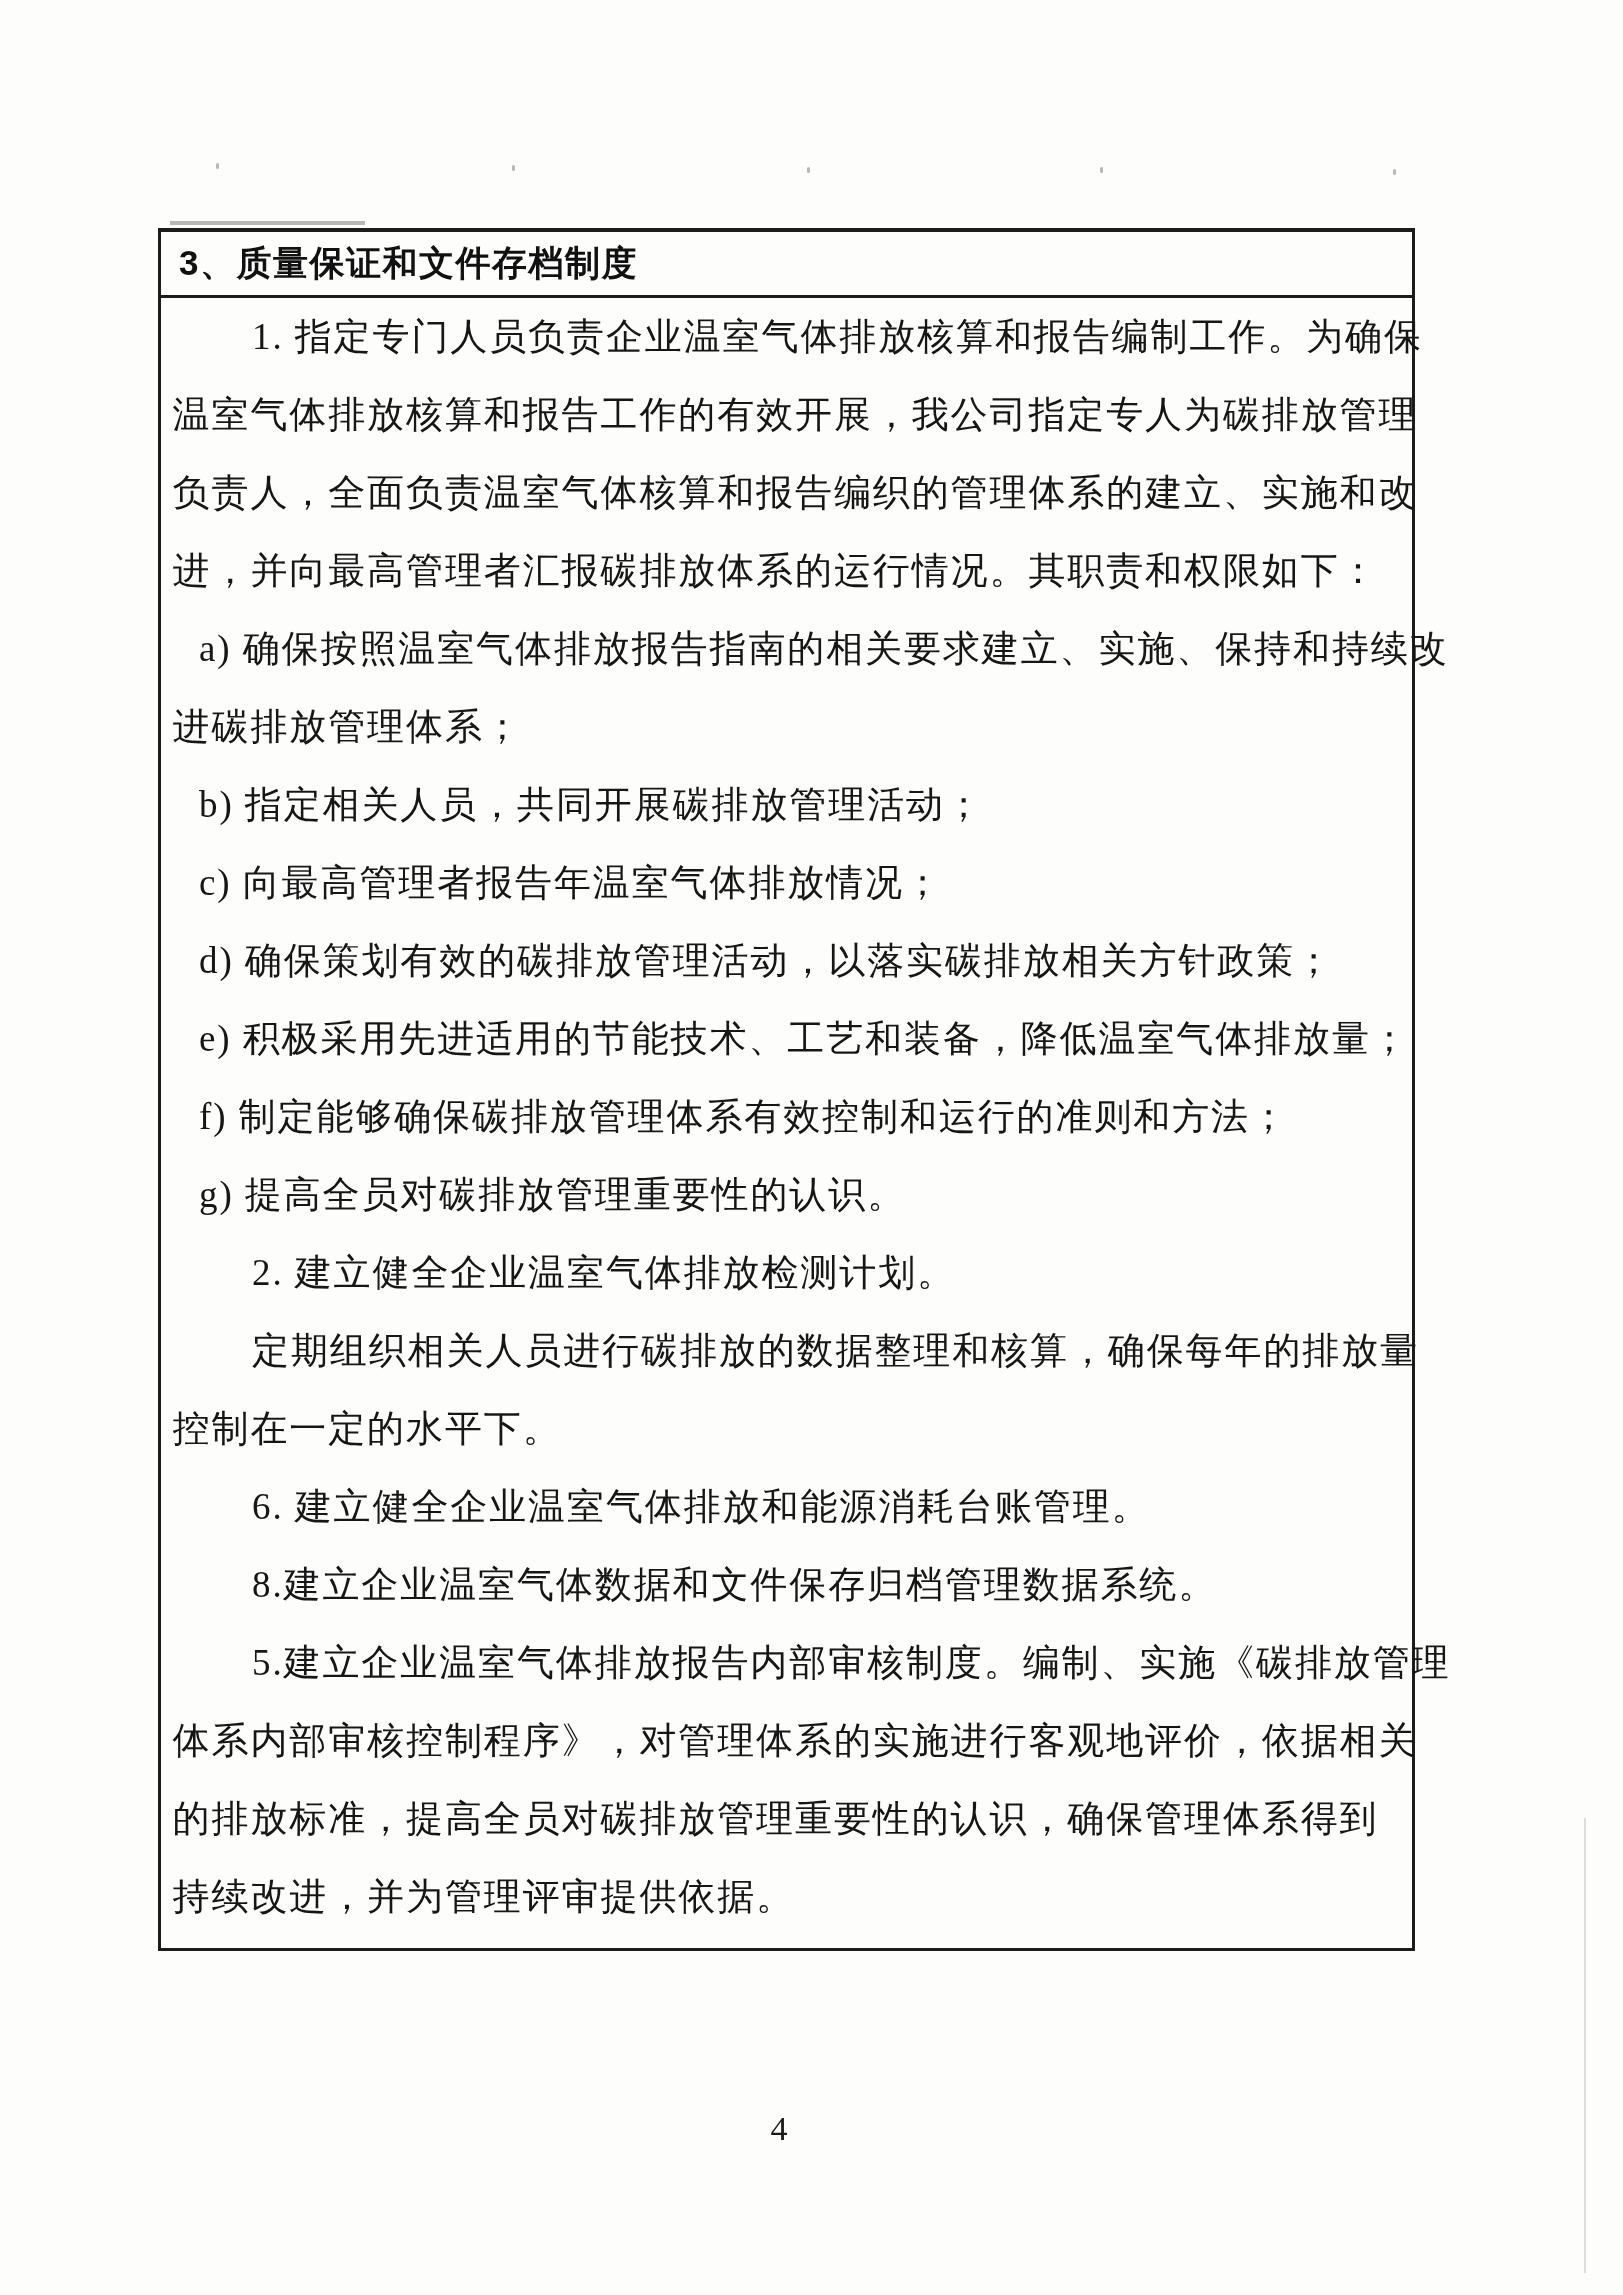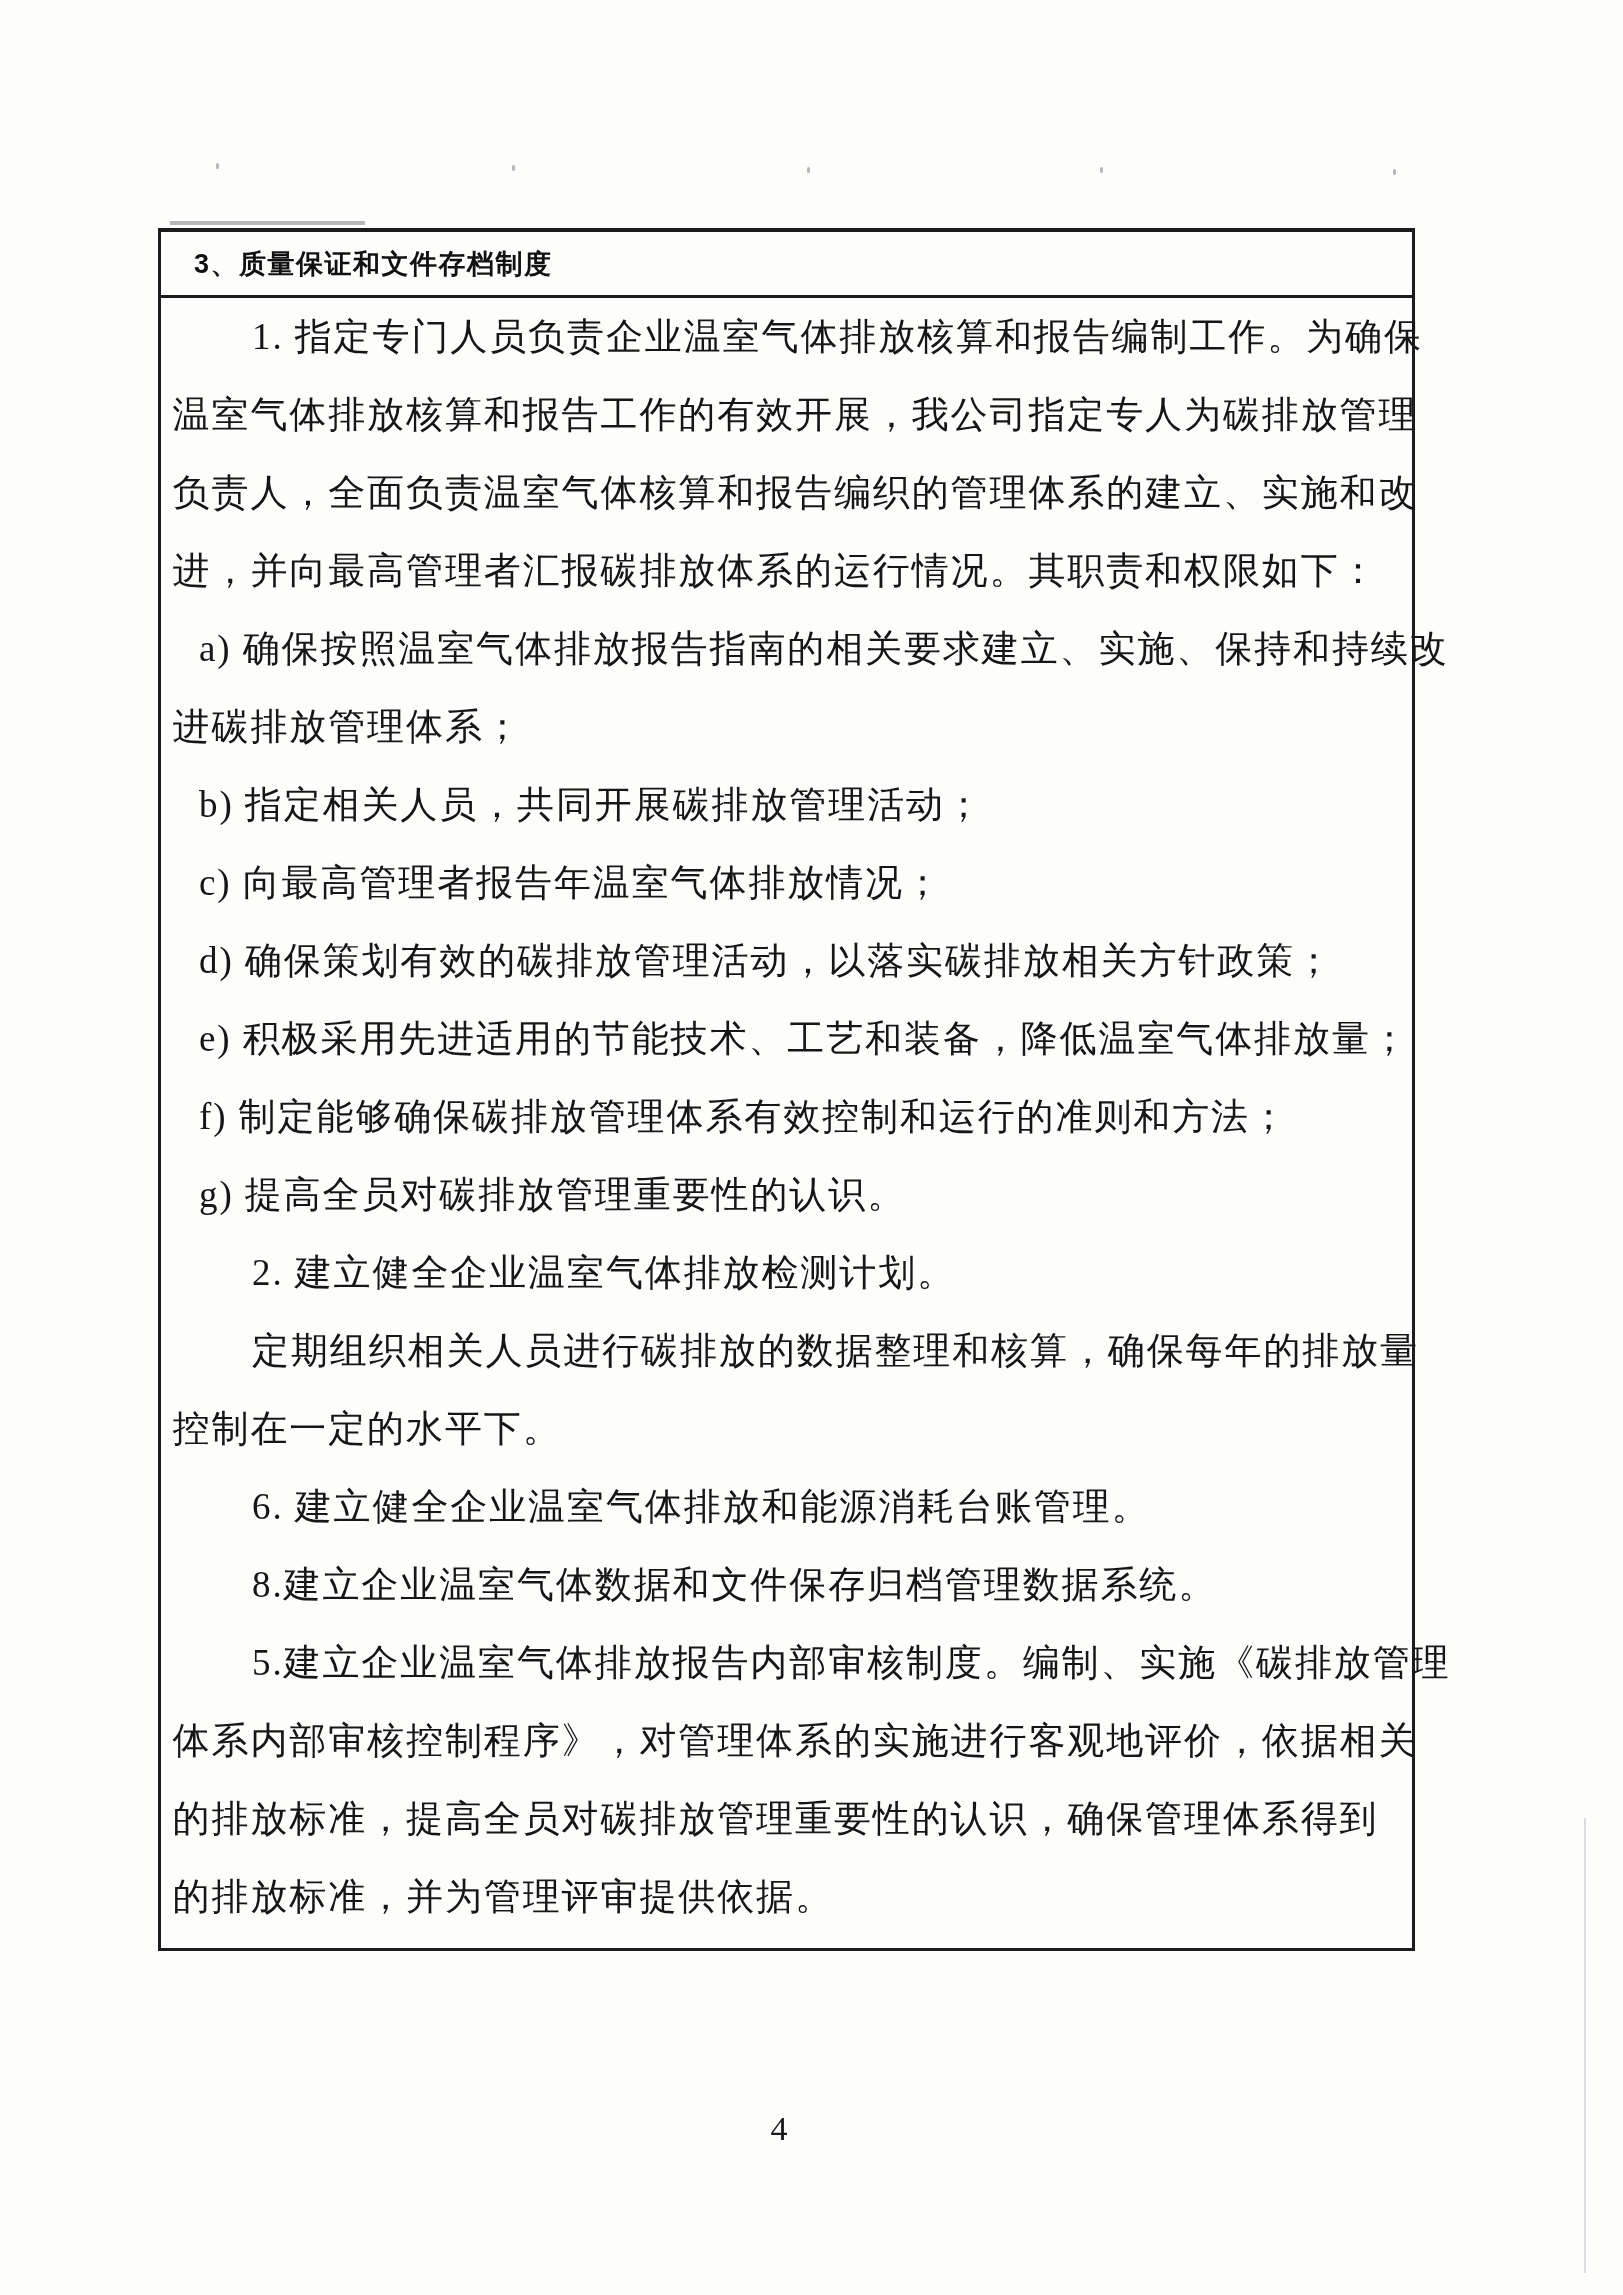--- a/index.html
+++ b/index.html
@@ -17,24 +17,24 @@
     width:1257px; height:1723px;
     border:3.1px solid #1c1c1c;
     border-top-width:4.6px;
     box-sizing:border-box;
     background:#fdfdfc;
   }
   .hdr-row {
     height:63px;
     border-bottom:3.1px solid #1c1c1c;
     display:flex; align-items:center;
-    padding-left:33px;
+    padding-left:18px;
     font-family:"Liberation Sans", sans-serif;
     font-weight:700;
-    font-size:27px;
+    font-size:35px;
     letter-spacing:1.5px;
     color:#111;
   }
   .body-lines { width:100%;padding-left:7px; }
   .line {
     height:78px;
     display:flex; align-items:center;
     font-size:37px;
     letter-spacing:1.9px;
     white-space:nowrap;
@@ -144,21 +144,21 @@
       <div class="line l-para">
           <span>5.建立企业温室气体排放报告内部审核制度。编制、实施《碳排放管理</span>
         </div>
       <div class="line l-cont">
           <span>体系内部审核控制程序》，对管理体系的实施进行客观地评价，依据相关</span>
         </div>
       <div class="line l-cont">
           <span>的排放标准，提高全员对碳排放管理重要性的认识，确保管理体系得到</span>
         </div>
       <div class="line l-cont">
-          <span>的排放标准，并为管理评审提供依据。</span>
+          <span>持续改进，并为管理评审提供依据。</span>
         </div>
     </div>
 
   </div>
 
   <div class="pagenum">4</div>
 
 </div>
 
 

